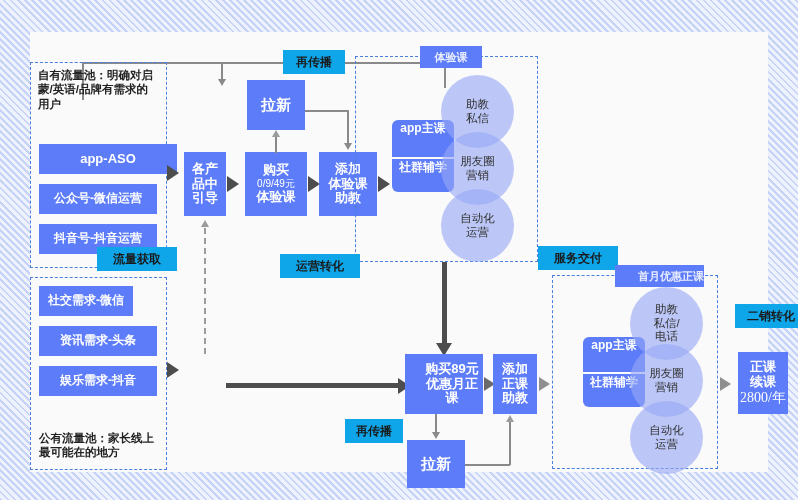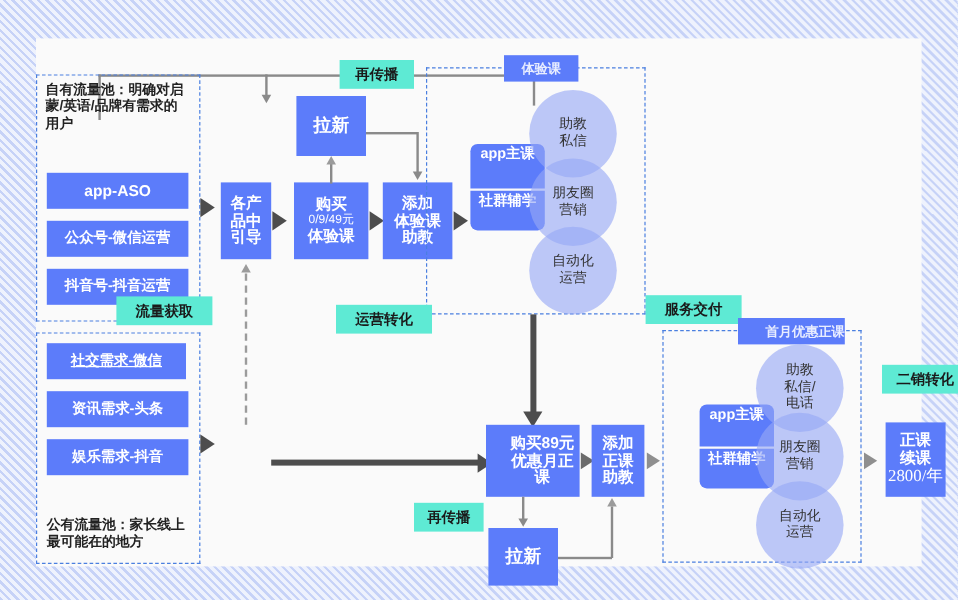--- a/index.html
+++ b/index.html
@@ -21,21 +21,21 @@
     box-sizing:border-box;
   }
   .pool{
     position:absolute;border:1px dashed #4a7fe0;box-sizing:border-box;background:transparent;
   }
   .poolcap{
     position:absolute;color:#222;font-size:11.5px;font-weight:bold;line-height:1.25;
     box-sizing:border-box;
   }
   .tag{
-    position:absolute;background:#5eead4;color:#1a1a1a;
+    position:absolute;background:#0ea5e9;color:#1a1a1a;
     font-size:12px;font-weight:bold;
     display:flex;align-items:center;justify-content:center;
     box-sizing:border-box;
   }
   .chiptag{
     position:absolute;background:#5c7cfa;color:#e8edff;
     font-size:11px;font-weight:bold;
     display:flex;align-items:center;justify-content:center;
     box-sizing:border-box;
   }
@@ -70,37 +70,37 @@
 <div id="canvas">
 
   <div class="thinline" style="left:52px;top:30px;width:364px;height:1.5px;"></div>
   <div class="thinline" style="left:52px;top:30px;width:1.5px;height:38px;"></div>
   <div class="thinline" style="left:414px;top:30px;width:1.5px;height:26px;"></div>
   <div class="thinline" style="left:191px;top:30px;width:1.5px;height:18px;"></div>
   <div class="arrow ar-down-thin" style="left:188px;top:47px;"></div>
 
   <div class="pool" style="left:0px;top:30px;width:137px;height:206px;"></div>
   <div class="poolcap" style="left:8px;top:36px;width:120px;">自有流量池：明确对启蒙/英语/品牌有需求的用户</div>
-  <div class="node" style="left:9px;top:112px;width:118px;height:30px;font-size:13px;">
+  <div class="node" style="left:9px;top:112px;width:138px;height:30px;font-size:13px;">
     <span>app-ASO</span>
   </div>
   <div class="node" style="left:9px;top:152px;width:118px;height:30px;font-size:12px;">
     <span>公众号-微信运营</span>
   </div>
   <div class="node" style="left:9px;top:192px;width:118px;height:30px;font-size:12px;">
     <span>抖音号-抖音运营</span>
   </div>
   <div class="arrow ar-right-thick" style="left:137px;top:133px;"></div>
 
   <div class="tag" style="left:67px;top:215px;width:80px;height:24px;">
     <span>流量获取</span>
   </div>
 
   <div class="pool" style="left:0px;top:245px;width:137px;height:193px;"></div>
-  <div class="node" style="left:9px;top:254px;width:116px;height:30px;font-size:12px;text-decoration:underline;">
+  <div class="node" style="left:9px;top:254px;width:94px;height:30px;font-size:12px;">
     <span>社交需求-微信</span>
   </div>
   <div class="node" style="left:9px;top:294px;width:118px;height:30px;font-size:12px;">
     <span>资讯需求-头条</span>
   </div>
   <div class="node" style="left:9px;top:334px;width:118px;height:30px;font-size:12px;">
     <span>娱乐需求-抖音</span>
   </div>
   <div class="poolcap" style="left:9px;top:371px;width:120px;margin-top:28px;">公有流量池：家长线上最可能在的地方</div>
   <div class="arrow ar-right-thick" style="left:137px;top:330px;"></div>

